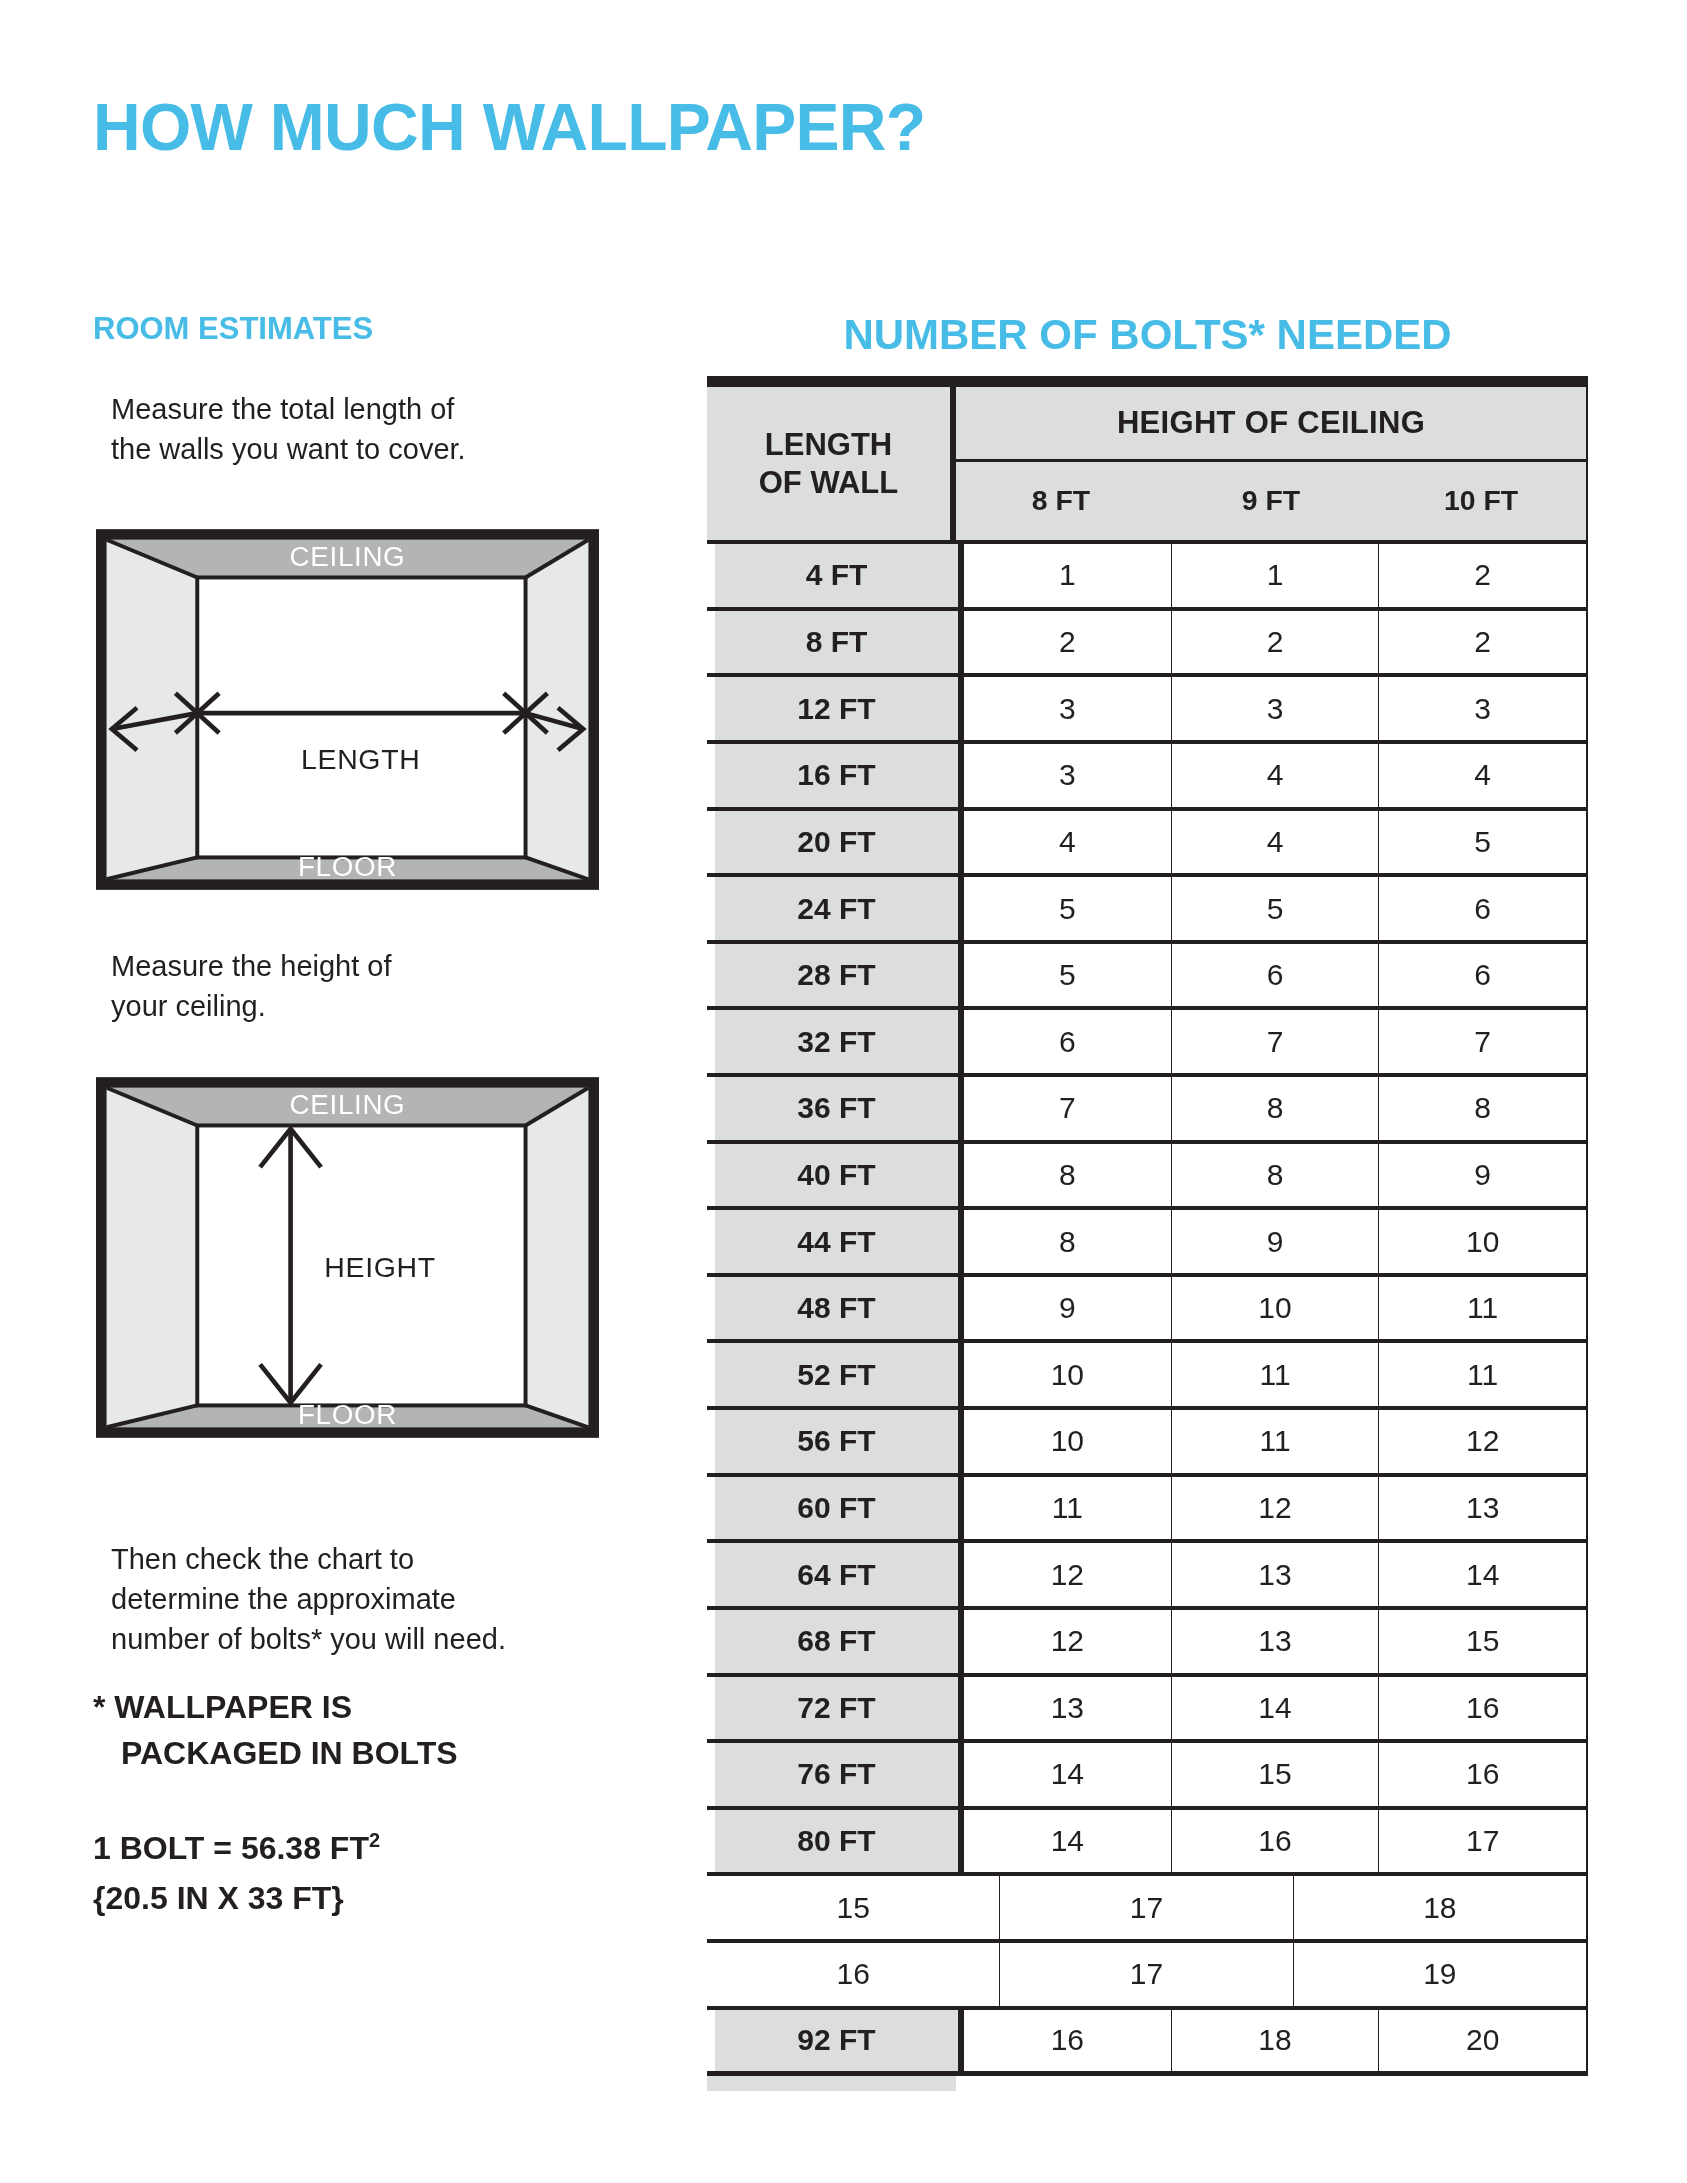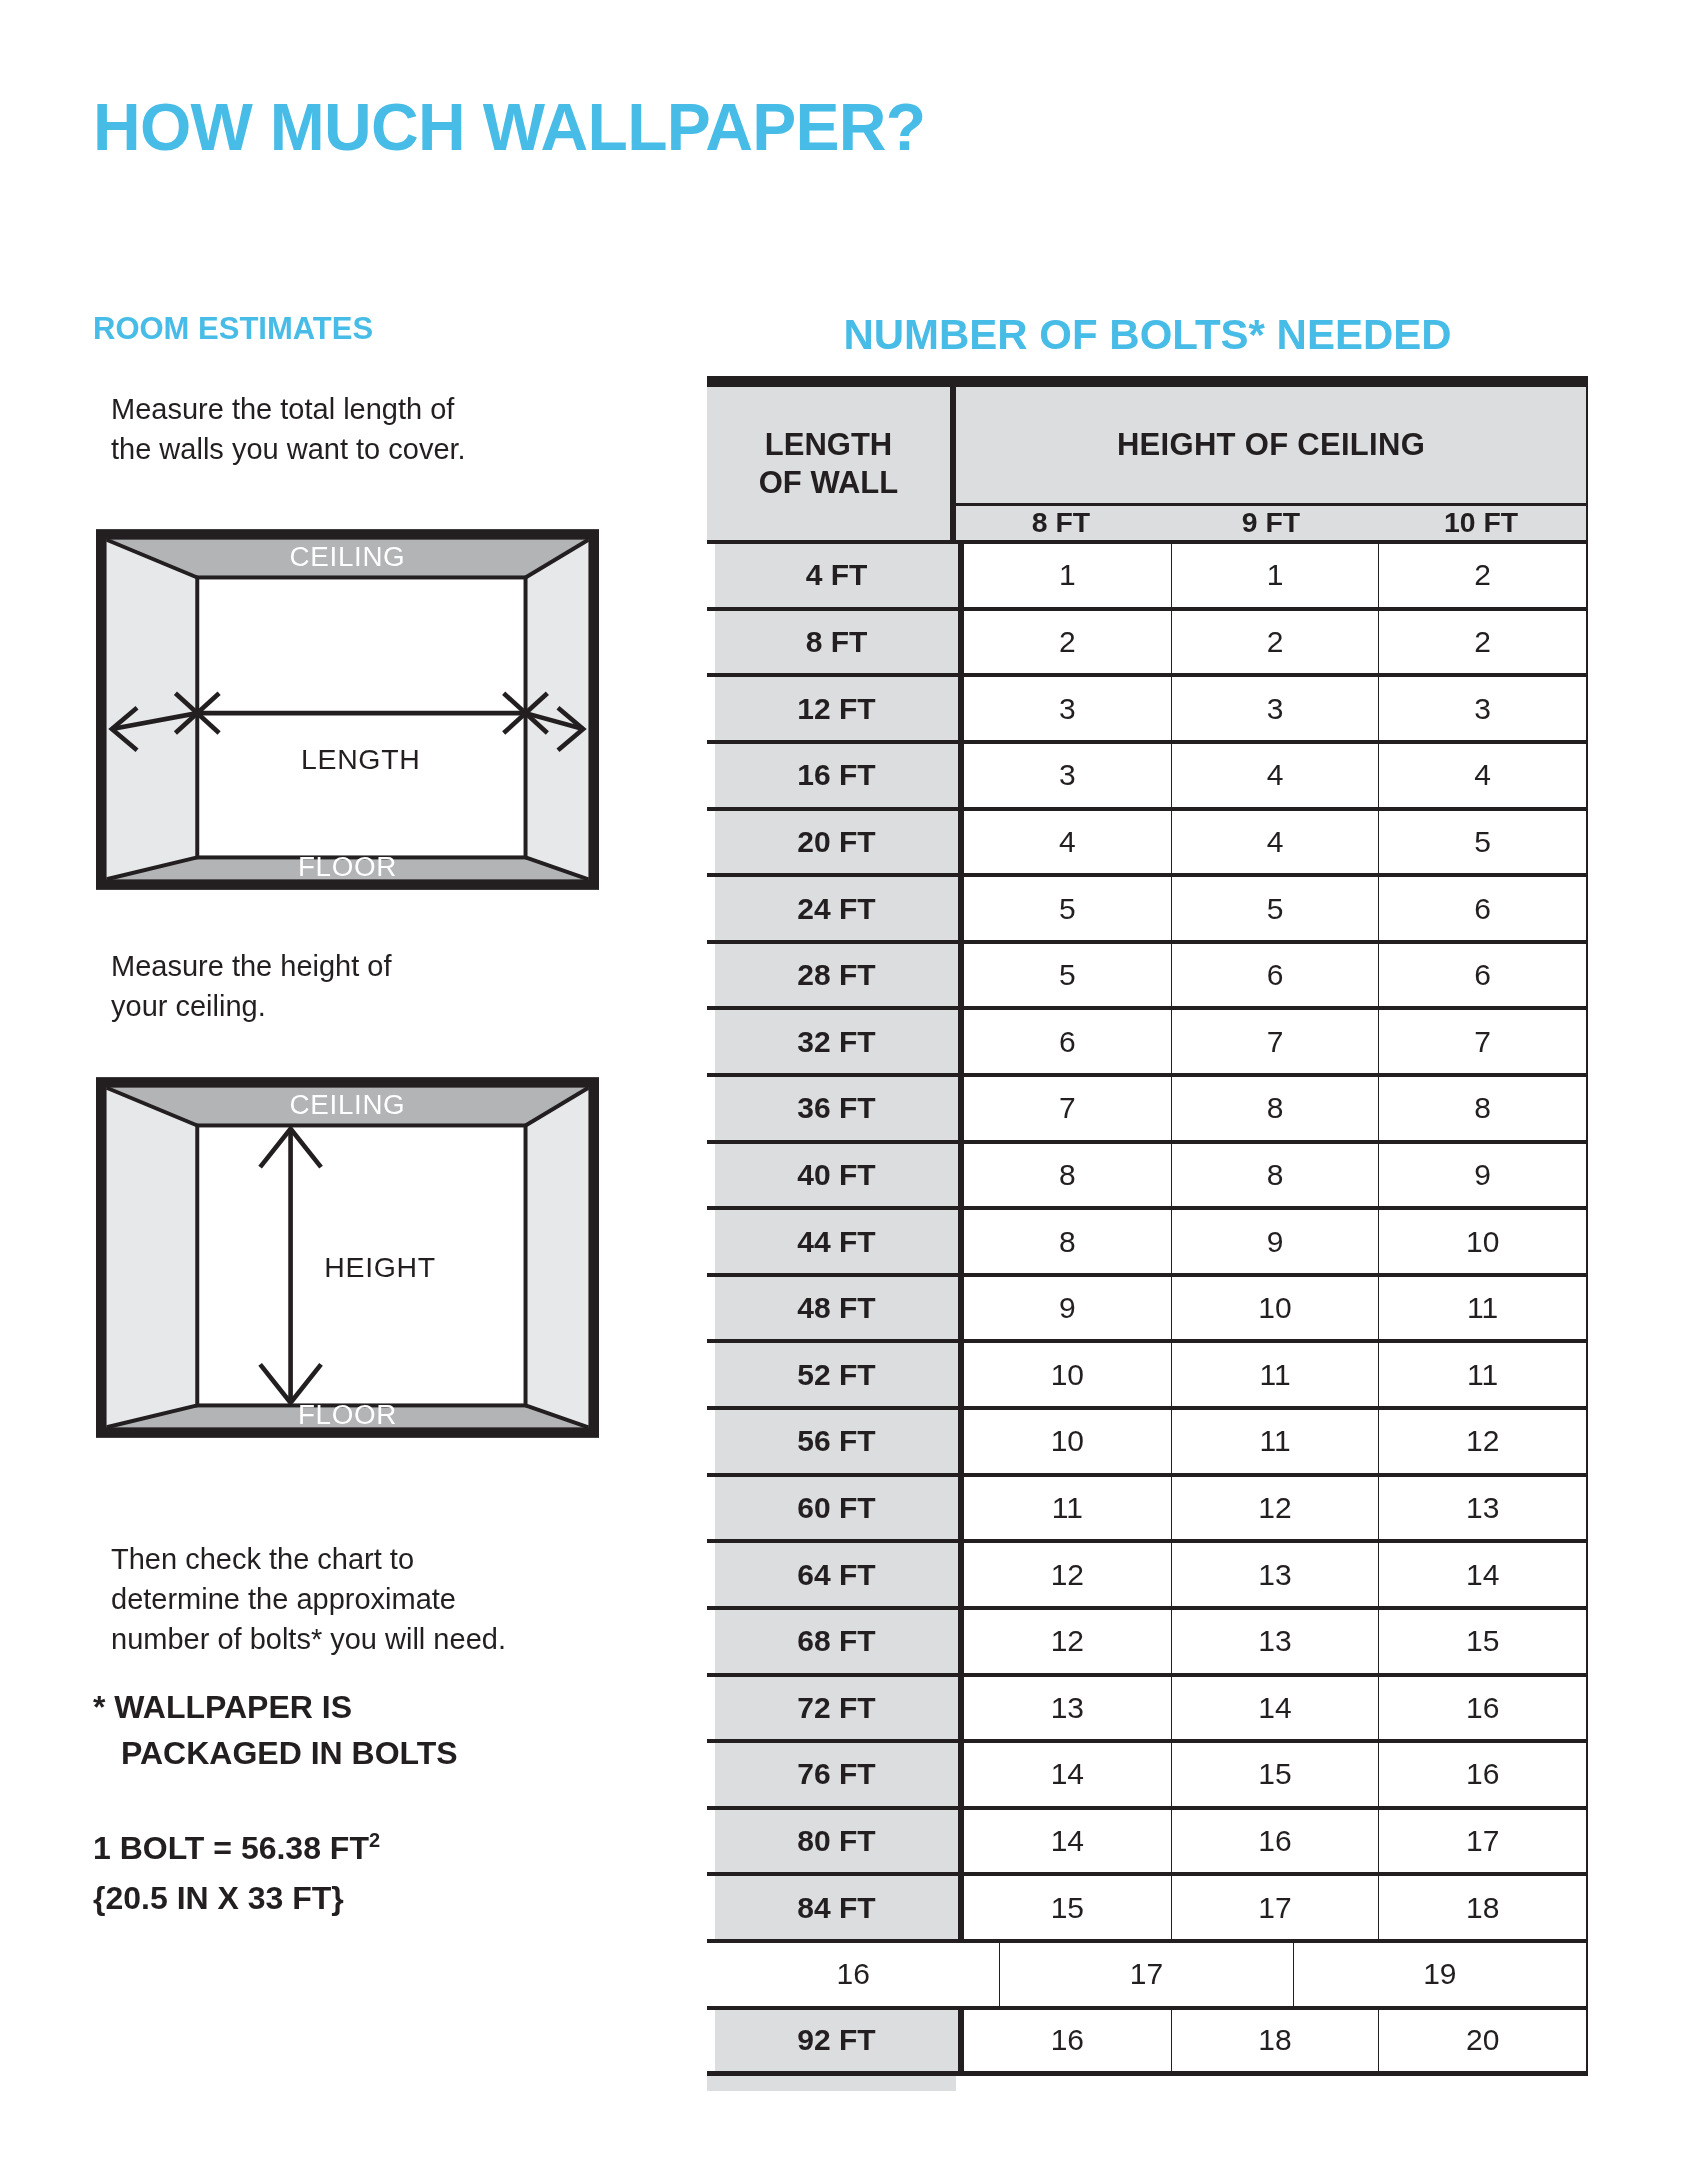--- a/index.html
+++ b/index.html
@@ -63,21 +63,21 @@
     border-bottom:4px solid var(--ink); border-right:2px solid var(--ink);
   }
   .t-h-left{
     width:249px; border-right:6px solid var(--ink);
     display:flex; align-items:center; justify-content:center;
     font-size:31px; font-weight:bold; text-align:center;
     white-space:pre-line; line-height:38px;
   }
   .t-h-right{ flex:1; display:flex; flex-direction:column; }
   .t-h-ceiling{
-    height:116px; display:flex; align-items:center; justify-content:center;
+    height:72px; display:flex; align-items:center; justify-content:center;
     font-size:31px; font-weight:bold; letter-spacing:0.3px;
   }
   .t-h-divider{ height:2.6px; background:var(--ink); }
   .t-h-cols{ flex:1; display:flex; }
   .t-h-col{
     flex:1; display:flex; align-items:center; justify-content:center;
     font-size:28.4px; font-weight:bold;
   }
   .t-body{
     display:grid; grid-template-rows:repeat(23, 1fr); height:1532px;
@@ -326,21 +326,20 @@
   </div>
 
   <div class="t-row">
     <div class="r-label">80 FT</div>
     <div class="r-val">14</div>
     <div class="r-val">16</div>
     <div class="r-val">17</div>
   </div>
 
   <div class="t-row">
-    <div class="r-label">84 FT</div>
     <div class="r-val">15</div>
     <div class="r-val">17</div>
     <div class="r-val">18</div>
   </div>
 
   <div class="t-row">
     <div class="r-val">16</div>
     <div class="r-val">17</div>
     <div class="r-val">19</div>
   </div>

